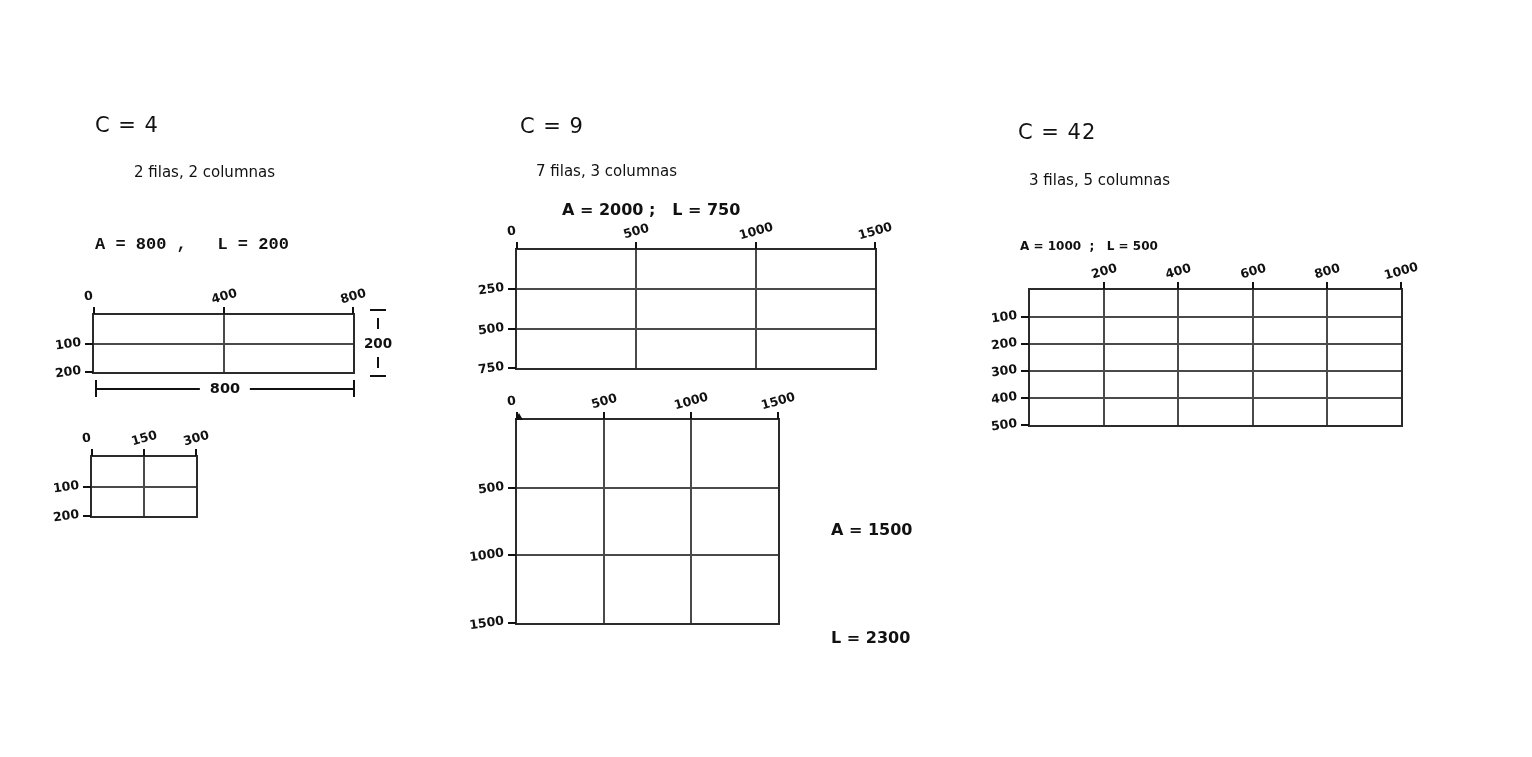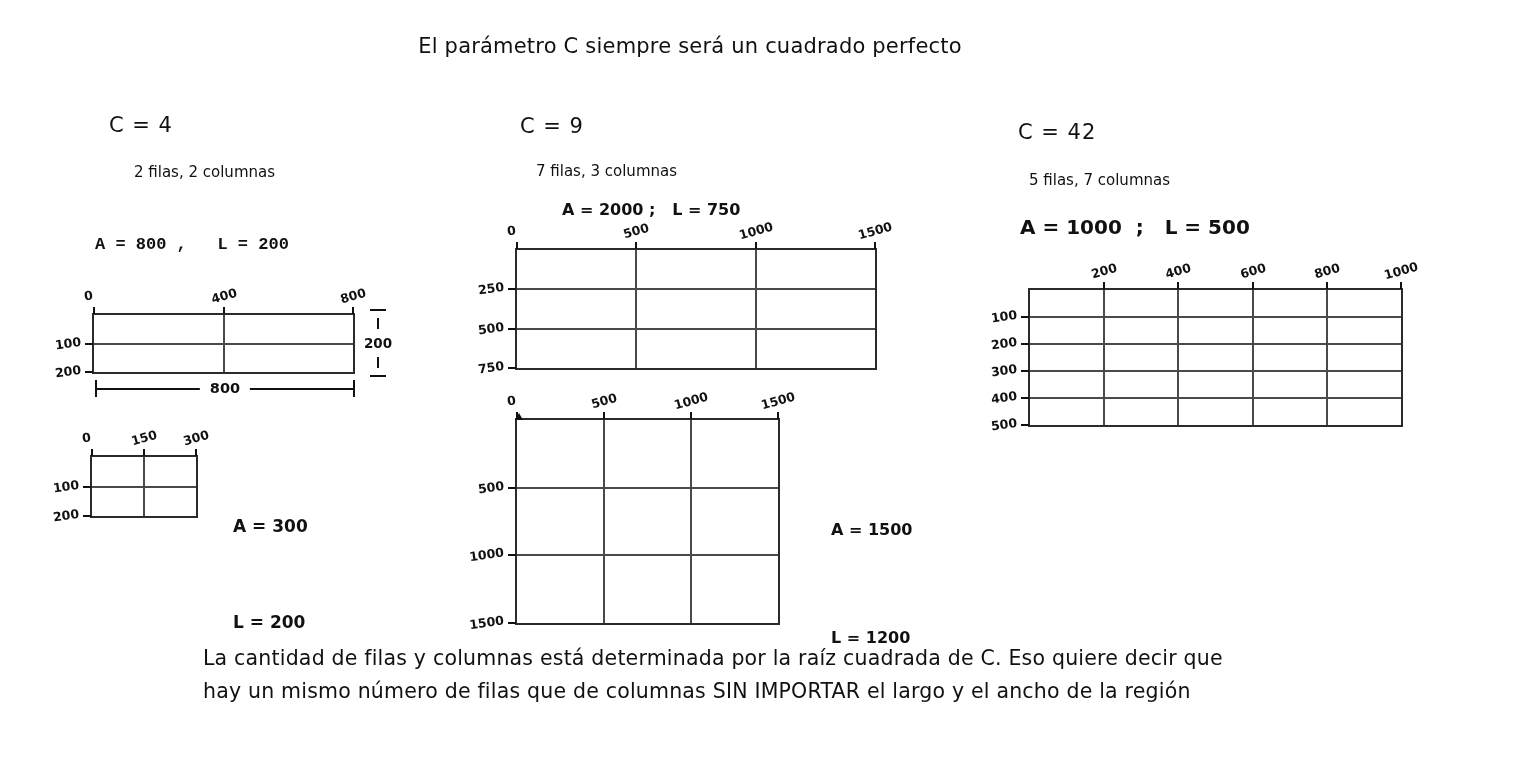--- a/index.html
+++ b/index.html
@@ -84,23 +84,22 @@
     font-size: 20.5px; line-height: 33px;
     letter-spacing: 0.2px;
   }
   .footer .line { display: block; }
 </style>
 </head>
 <body>
 
 <div id="stage">
 
-  <div class="abs title">El parámetro C siempre será un cuadrado perfecto</div>
-
-  <div class="abs c-label" style="left:95px; top:113px;margin-left:14px;">C = 4</div>
+
+  <div class="abs c-label" style="left:95px; top:113px;">C = 4</div>
   <div class="abs dims-label" style="left:134px; top:163px;">2 filas, 2 columnas</div>
   <div class="abs params-label" style="left:95px; top:235px;font-family:Liberation Mono, monospace;">A = 800 ,   L = 200</div>
 
   <div class="grid" style="left:92px; top:313px; width:263px; height:61px;">
       <div class="vline" style="left: 128.5px;"></div>
       <div class="hline" style="top: 27.5px;"></div>
       <div class="xtickmark" style="left: -1px;"></div>
       <div class="xticklabel origin" style="left: 0px;">0</div>
       <div class="xtickmark" style="left: 128.5px;"></div>
       <div class="xticklabel" style="left: 129.5px;">400</div>
@@ -135,24 +134,20 @@
       <div class="xtickmark" style="left: 51px;"></div>
       <div class="xticklabel" style="left: 52px;">150</div>
       <div class="xtickmark" style="left: 103px;"></div>
       <div class="xticklabel" style="left: 104px;">300</div>
       <div class="ytickmark" style="top: 28.5px;"></div>
       <div class="yticklabel" style="top: 29.5px;">100</div>
       <div class="ytickmark" style="top: 58px;"></div>
       <div class="yticklabel" style="top: 59px;">200</div>
     </div>
 
-  <div class="abs side-labels" style="left:233px; top:446px; font-size:17px; line-height:32px;">
-    <span class="line">A = 300</span>
-    <span class="line">L = 200</span>
-  </div>
 
   <div class="abs c-label" style="left:520px; top:114px;">C = 9</div>
   <div class="abs dims-label" style="left:536px; top:162px;">7 filas, 3 columnas</div>
   <div class="abs params-label" style="left:562px; top:200px; font-size:16px;">A = 2000 ;   L = 750</div>
 
   <div class="grid" style="left:515px; top:248px; width:362px; height:122px;">
       <div class="vline" style="left: 118.333px;"></div>
       <div class="vline" style="left: 237.667px;"></div>
       <div class="hline" style="top: 38.3333px;"></div>
       <div class="hline" style="top: 77.6667px;"></div>
@@ -189,26 +184,26 @@
       <div class="yticklabel" style="top: 67.6599px;">500</div>
       <div class="ytickmark" style="top: 134.34px;"></div>
       <div class="yticklabel" style="top: 135.34px;">1000</div>
       <div class="ytickmark" style="top: 202px;"></div>
       <div class="yticklabel" style="top: 203px;">1500</div>
       <div class="origin-arrow"></div>
     </div>
 
   <div class="abs side-labels" style="left:831px; top:440px; font-size:16px; line-height:36px;">
     <span class="line">A = 1500</span>
-    <span class="line">L = 1200</span>
+    <span class="line">L = 2300</span>
   </div>
 
   <div class="abs c-label" style="left:1018px; top:120px;">C = 42</div>
-  <div class="abs dims-label" style="left:1029px; top:171px;">5 filas, 7 columnas</div>
-  <div class="abs params-label" style="left:1020px; top:215px; font-size:20px;">A = 1000  ;   L = 500</div>
+  <div class="abs dims-label" style="left:1029px; top:171px;">3 filas, 5 columnas</div>
+  <div class="abs params-label" style="left:1020px; top:239px; font-size:12px;">A = 1000  ;   L = 500</div>
 
   <div class="grid" style="left:1028px; top:288px; width:375px; height:139px;">
       <div class="vline" style="left: 73.2px;"></div>
       <div class="vline" style="left: 147.4px;"></div>
       <div class="vline" style="left: 221.6px;"></div>
       <div class="vline" style="left: 295.8px;"></div>
       <div class="hline" style="top: 26px;"></div>
       <div class="hline" style="top: 53px;"></div>
       <div class="hline" style="top: 80px;"></div>
       <div class="hline" style="top: 107px;"></div>
@@ -227,18 +222,14 @@
       <div class="ytickmark" style="top: 53px;"></div>
       <div class="yticklabel" style="top: 54px;">200</div>
       <div class="ytickmark" style="top: 80px;"></div>
       <div class="yticklabel" style="top: 81px;">300</div>
       <div class="ytickmark" style="top: 107px;"></div>
       <div class="yticklabel" style="top: 108px;">400</div>
       <div class="ytickmark" style="top: 134px;"></div>
       <div class="yticklabel" style="top: 135px;">500</div>
     </div>
 
-  <div class="abs footer">
-    <span class="line">La cantidad de filas y columnas está determinada por la raíz cuadrada de C. Eso quiere decir que</span>
-    <span class="line">hay un mismo número de filas que de columnas SIN IMPORTAR el largo y el ancho de la región</span>
-  </div>
 
 </div>
 
 </body></html>

